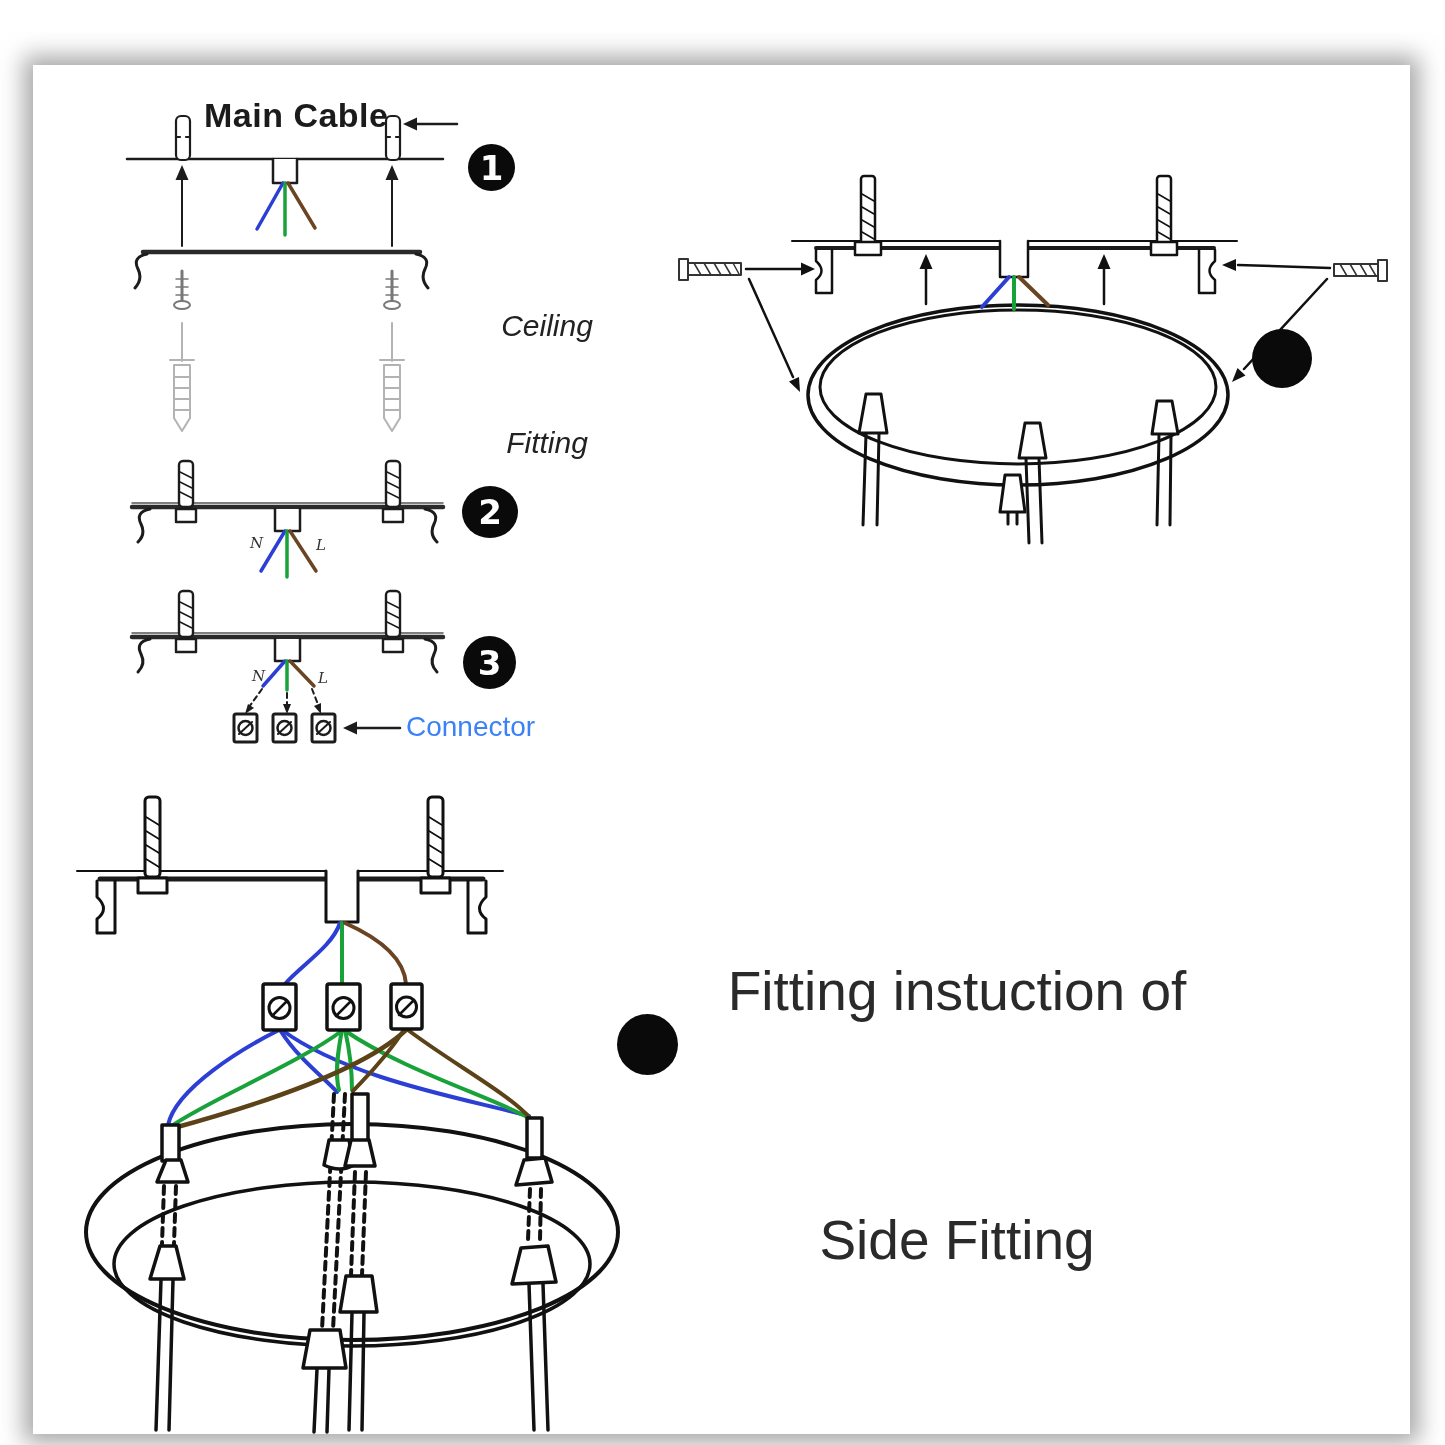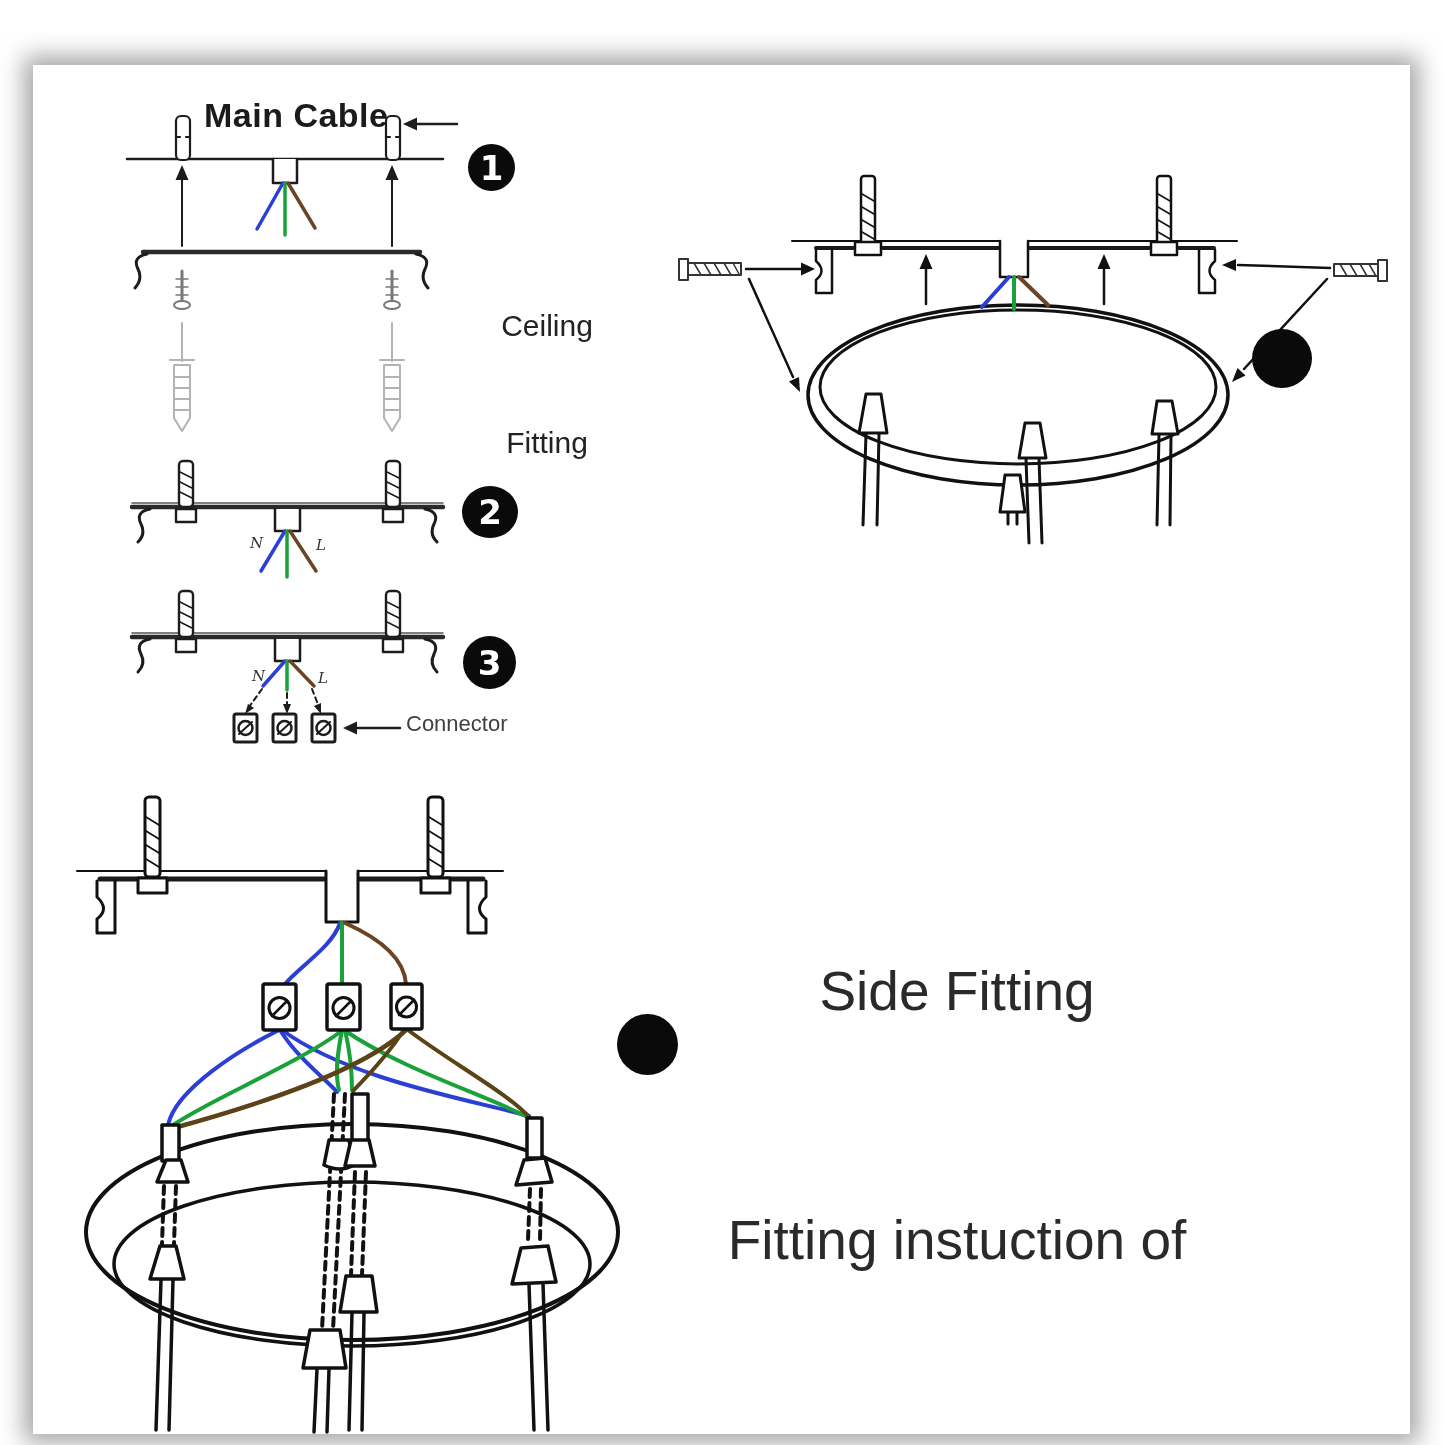--- a/index.html
+++ b/index.html
@@ -3,22 +3,22 @@
 <meta charset="utf-8">
 <style>
   html,body{margin:0;padding:0;background:#ffffff;}
   #canvas{position:relative;width:1445px;height:1445px;background:#ffffff;overflow:hidden;
           font-family:"Liberation Sans",sans-serif;margin-top:32px;}
   .sheet{position:absolute;left:33px;top:33px;width:1377px;height:1369px;background:#ffffff;
          box-shadow:0 0 22px 9px rgba(95,95,95,0.55);}
   svg.art{position:absolute;left:0;top:0;width:1445px;height:1445px;}
   .lbl{position:absolute;color:#1b1b1b;white-space:pre;}
   .lbl-main-cable{left:204px;top:64px;font-size:34px;font-weight:bold;letter-spacing:0.5px;}
-  .lbl-ceiling-bracket{left:462px;top:196px;width:170px;text-align:center;font-size:30px;line-height:39px;color:#222;}
-  .lbl-connector{left:406px;top:679px;font-size:22px;color:#404040;}
+  .lbl-ceiling-bracket{left:462px;top:196px;width:170px;text-align:center;font-size:30px;line-height:39px;color:#222;font-style:italic;}
+  .lbl-connector{left:406px;top:679px;font-size:28px;color:#3b82f6;}
   .wirelbl{position:absolute;font-family:"DejaVu Serif",serif;font-style:italic;font-size:15px;color:#333;}
   .title{left:672px;top:752px;width:570px;text-align:center;font-size:55px;line-height:83px;
          letter-spacing:0px;color:#2a2a2a;}
   .badge{position:absolute;background:#0a0a0a;border-radius:50%;color:#ffffff;
          display:flex;align-items:center;justify-content:center;
          font-size:34px;font-weight:bold;font-family:"DejaVu Sans",sans-serif;}
   .b1{left:468px;top:112px;width:47px;height:47px;}
   .b2{left:462px;top:454px;width:56px;height:52px;}
   .b3{left:463px;top:604px;width:53px;height:53px;}
   .b4{left:1252px;top:297px;width:60px;height:59px;}
@@ -299,22 +299,22 @@
   </div>
 
   <div class="lbl lbl-connector">Connector</div>
 
   <div class="wirelbl" style="left:250px;top:502px;">N</div>
   <div class="wirelbl" style="left:316px;top:504px;">L</div>
   <div class="wirelbl" style="left:252px;top:635px;">N</div>
   <div class="wirelbl" style="left:318px;top:637px;">L</div>
 
   <div class="lbl title">
+    <div>Fitting instuction of</div>
     <div>Side Fitting</div>
-    <div>Fitting instuction of</div>
     <div>Ceiling Rose</div>
   </div>
 
   <div class="badge b1">1</div>
   <div class="badge b2">2</div>
   <div class="badge b3">3</div>
   <div class="badge b4"></div>
   <div class="badge b5"></div>
 </div>
 

